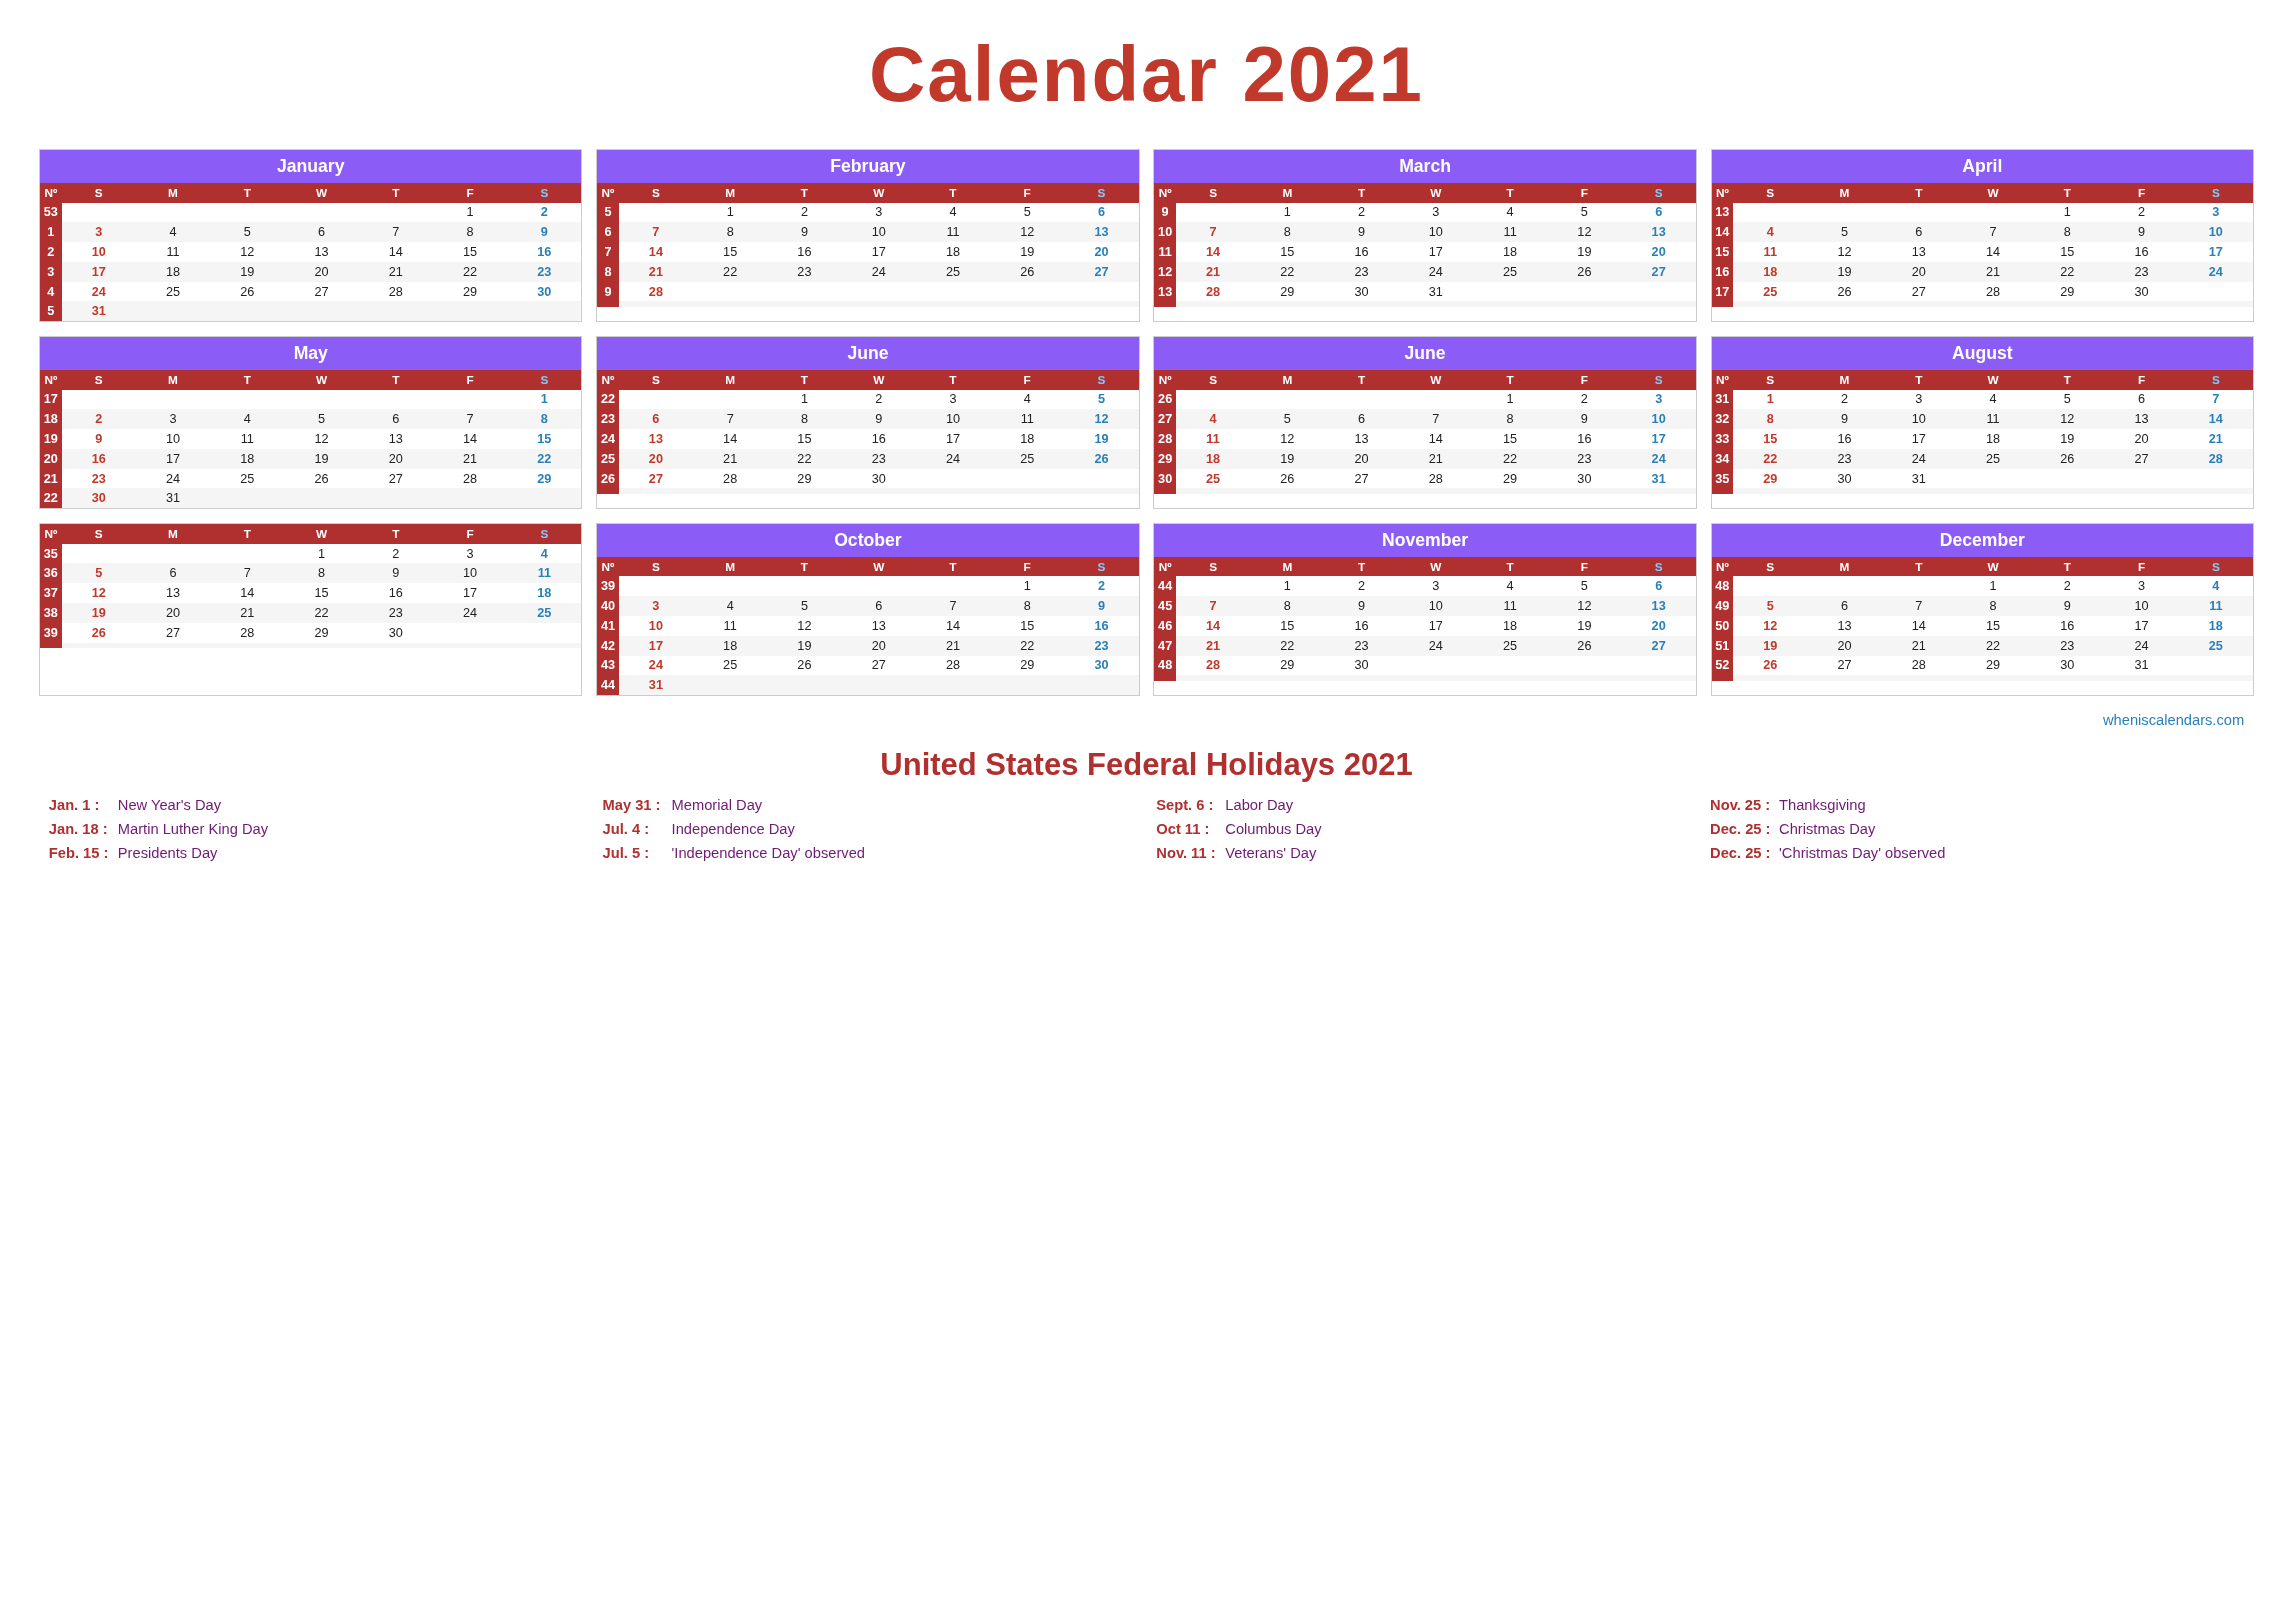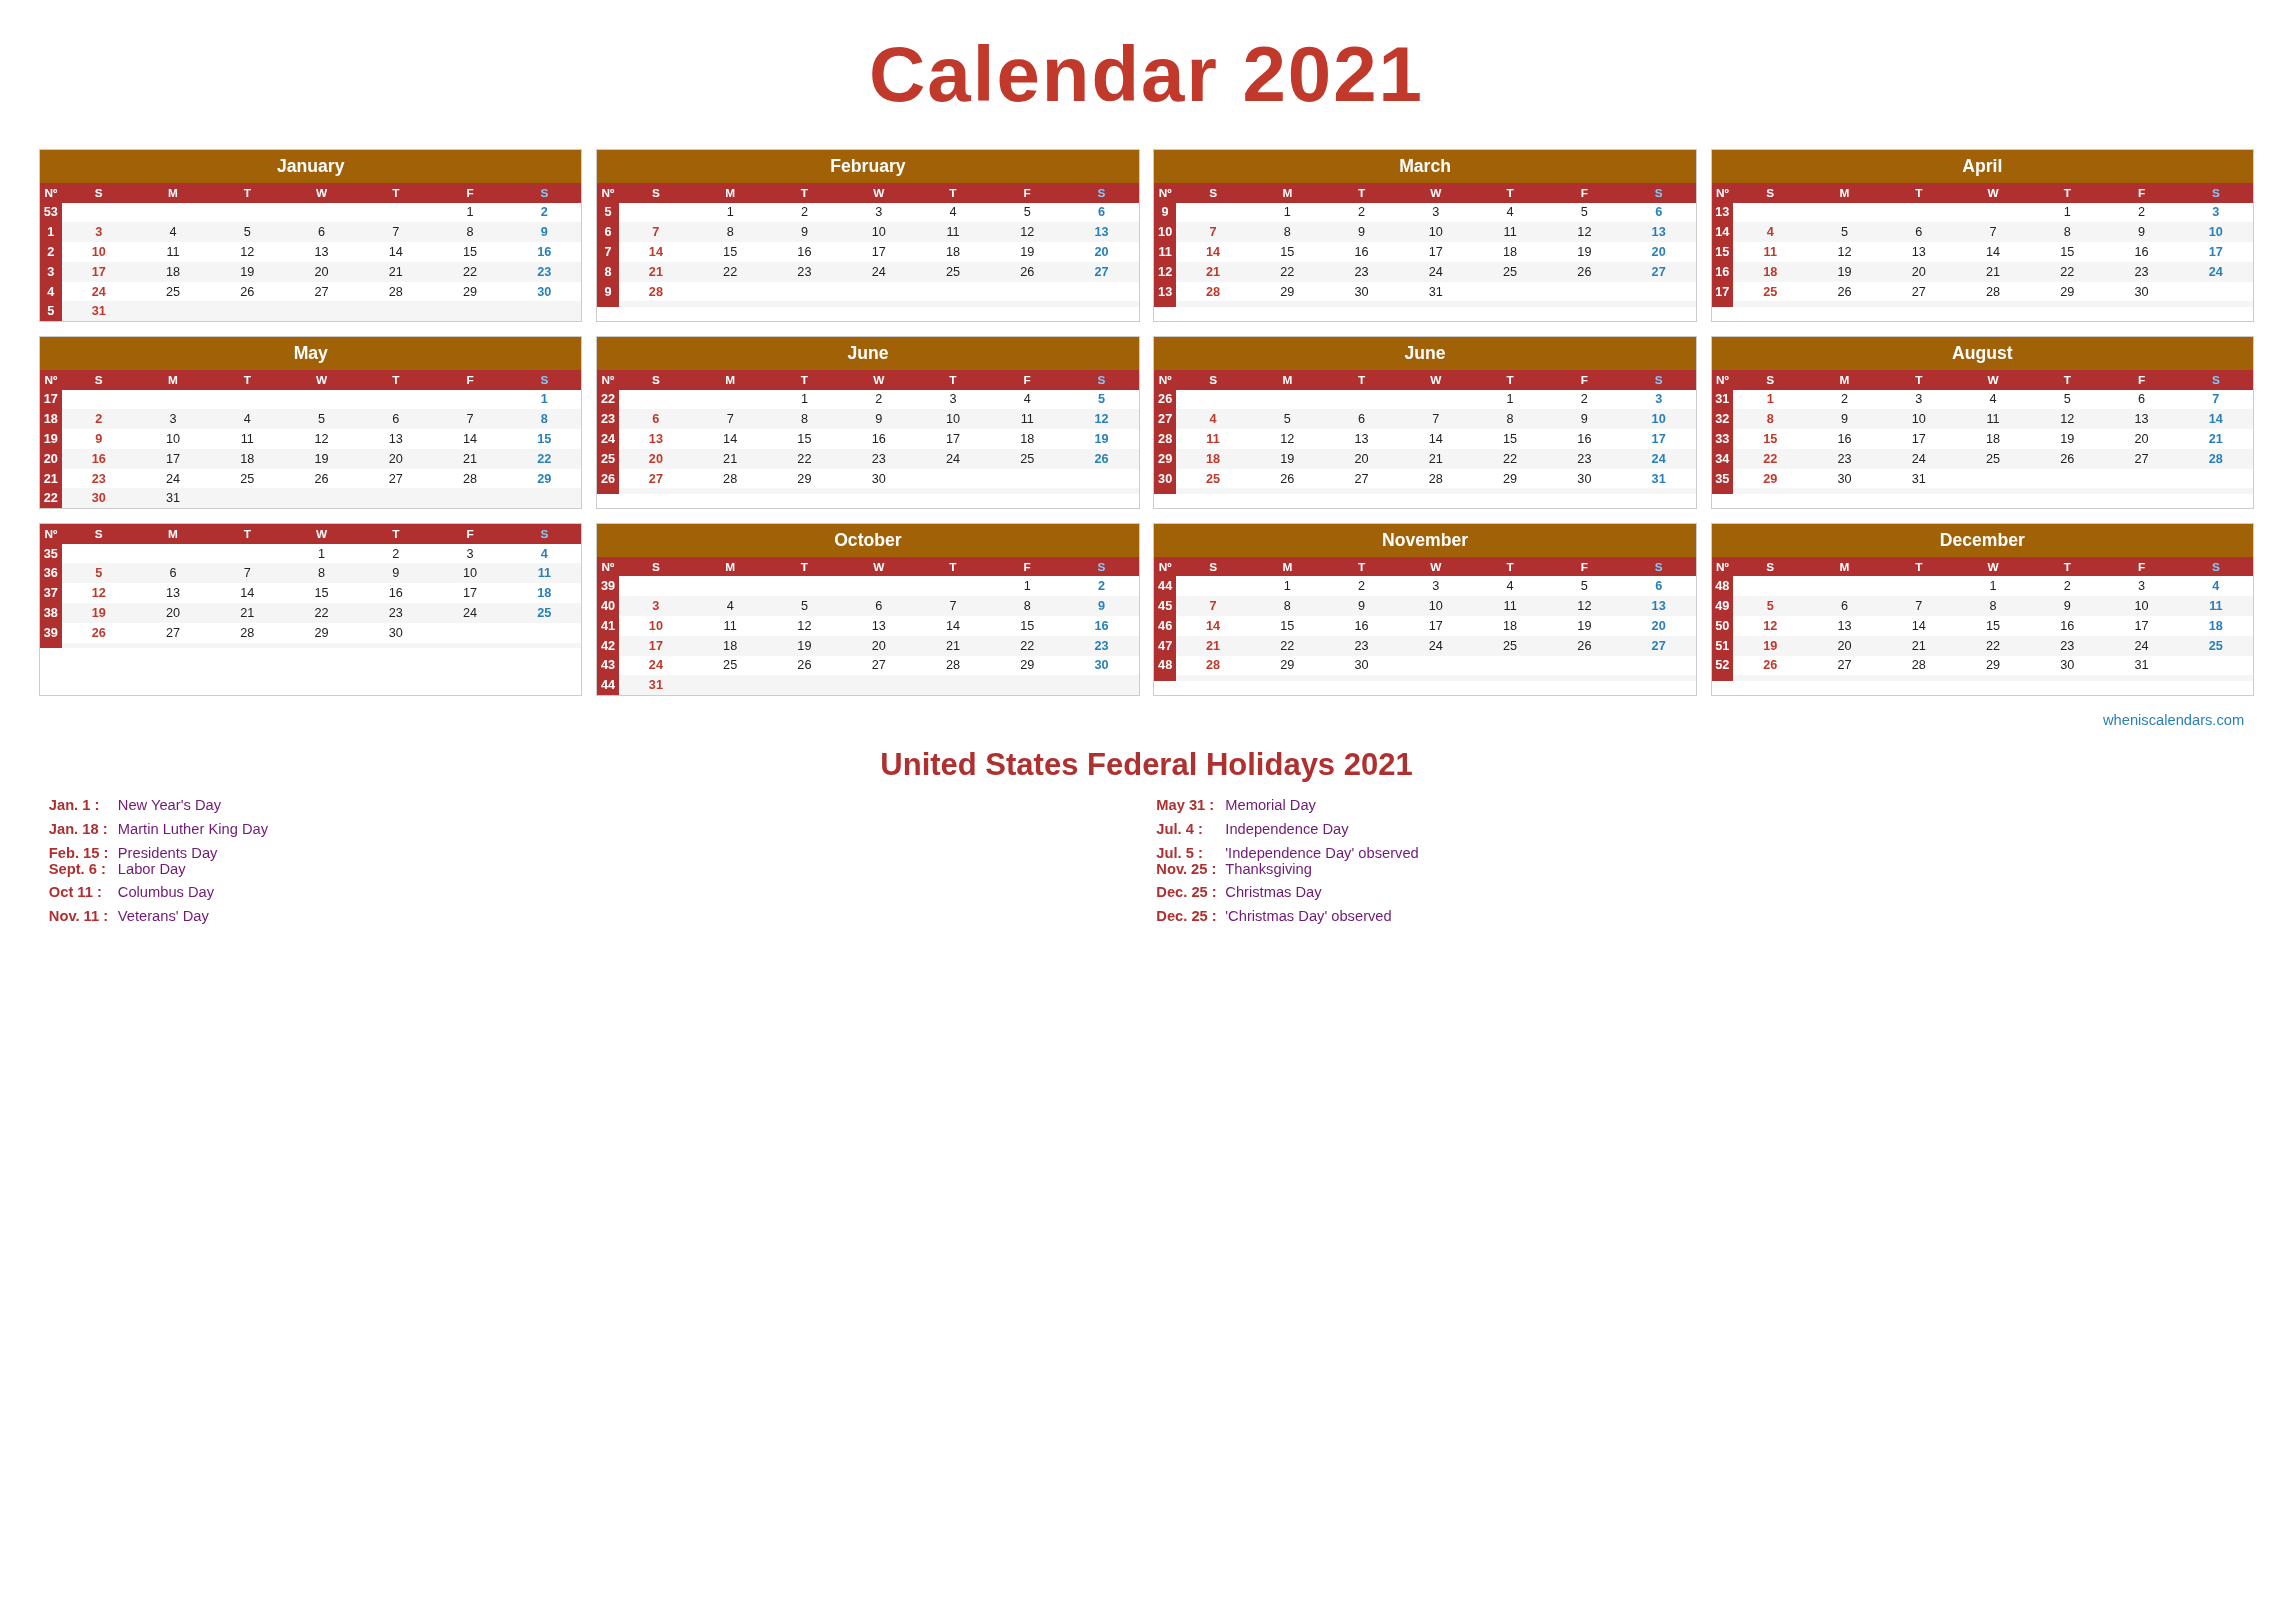--- a/index.html
+++ b/index.html
@@ -21,21 +21,21 @@
     .calendars-grid {
       display: grid;
       grid-template-columns: repeat(4, 1fr);
       gap: 13.7px;
       margin-bottom: 15.7px;
     }
     .month-block {
       border: 1px solid #ccc;
     }
     .month-header {
-      background: #a16207;
+      background: #8b5cf6;
       color: #fff;
       text-align: center;
       font-size: 17.6px;
       font-weight: bold;
       padding: 5.9px 0;
     }
     .month-table {
       width: 100%;
       border-collapse: collapse;
       font-size: 12.7px;
@@ -82,21 +82,21 @@
     }
     .holidays-title {
       text-align: center;
       color: #b03030;
       font-size: 31px;
       font-weight: bold;
       margin-bottom: 13.7px;
     }
     .holidays-grid {
       display: grid;
-      grid-template-columns: repeat(2, 1fr);
+      grid-template-columns: repeat(4, 1fr);
       gap: 0;
       font-size: 14.7px;
     }
     .holiday-col {
       display: flex;
       flex-direction: column;
       gap: 7.8px;
       padding: 0 9.8px;
     }
     .holiday-item { display: flex; gap: 0; }

